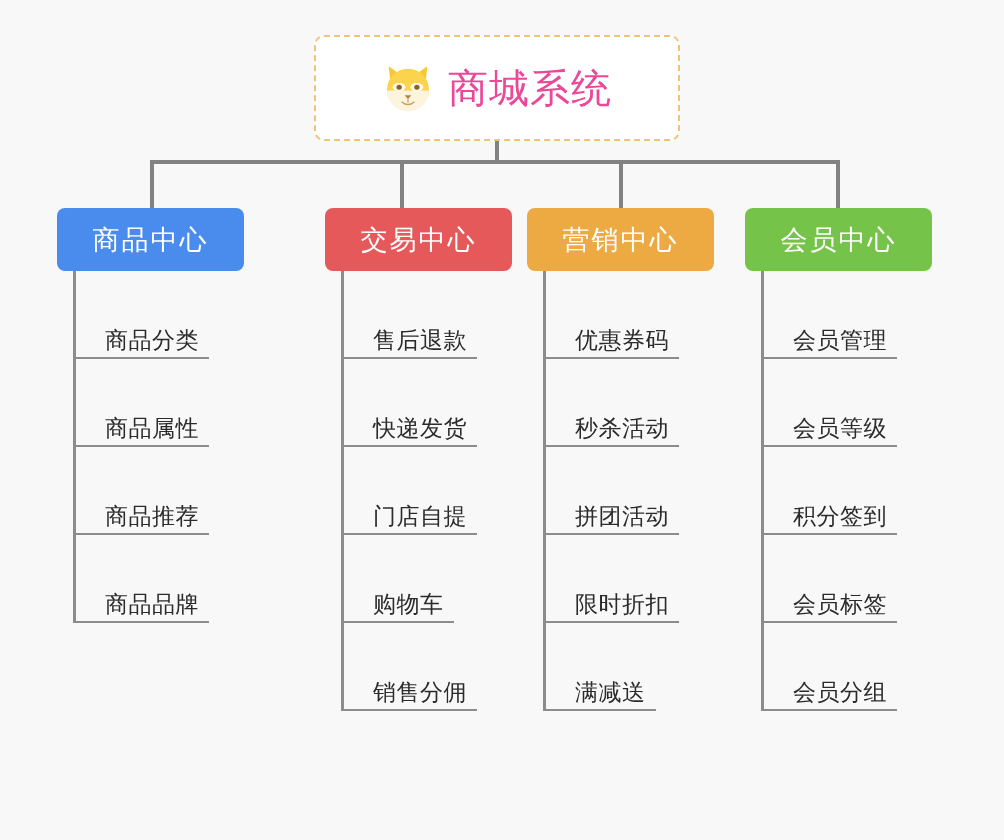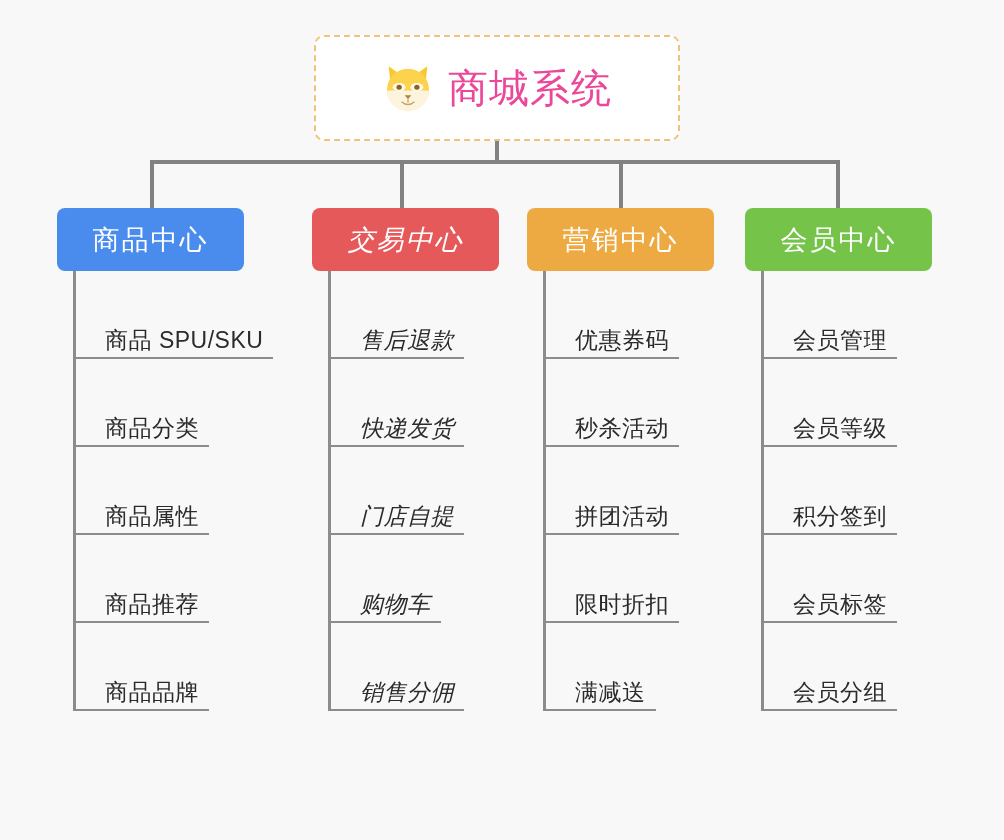--- a/index.html
+++ b/index.html
@@ -128,21 +128,21 @@
     position: absolute;
     left: 16px;
     bottom: 0;
     height: 2px;
     background: #8c8c8c;
   }
 
   
   #branch-0 { left: 57px; }
   #branch-0 .branch-header { width: 187px; background: #4a8cee; }
-  #branch-1 { left: 312px; font-style: italic; }
+  #branch-1 { left: 325px; }
   #branch-1 .branch-header { width: 187px; background: #e5595a; }
   #branch-2 { left: 527px; }
   #branch-2 .branch-header { width: 187px; background: #edaa43; text-align: center; }
   #branch-3 { left: 745px; }
   #branch-3 .branch-header { width: 187px; background: #76c34a; }
 </style>
 </head>
 <body>
 
 <div id="mindmap">
@@ -171,24 +171,20 @@
   <div class="line v-line drop" style="left:619px;"></div>
   <div class="line v-line drop" style="left:836px;"></div>
 
   <div class="branch" id="branch-0">
     <div class="branch-header">
       <span>商品中心</span>
     </div>
     <div class="children">
       <div class="trunk"></div>
       <div class="leaf">
-        <span class="leaf-label">商品 SPU/SKU</span>
-        <span class="leaf-rule" style="width: 200px;"></span>
-      </div>
-      <div class="leaf">
         <span class="leaf-label">商品分类</span>
         <span class="leaf-rule" style="width: 136px;"></span>
       </div>
       <div class="leaf">
         <span class="leaf-label">商品属性</span>
         <span class="leaf-rule" style="width: 136px;"></span>
       </div>
       <div class="leaf">
         <span class="leaf-label">商品推荐</span>
         <span class="leaf-rule" style="width: 136px;"></span>

